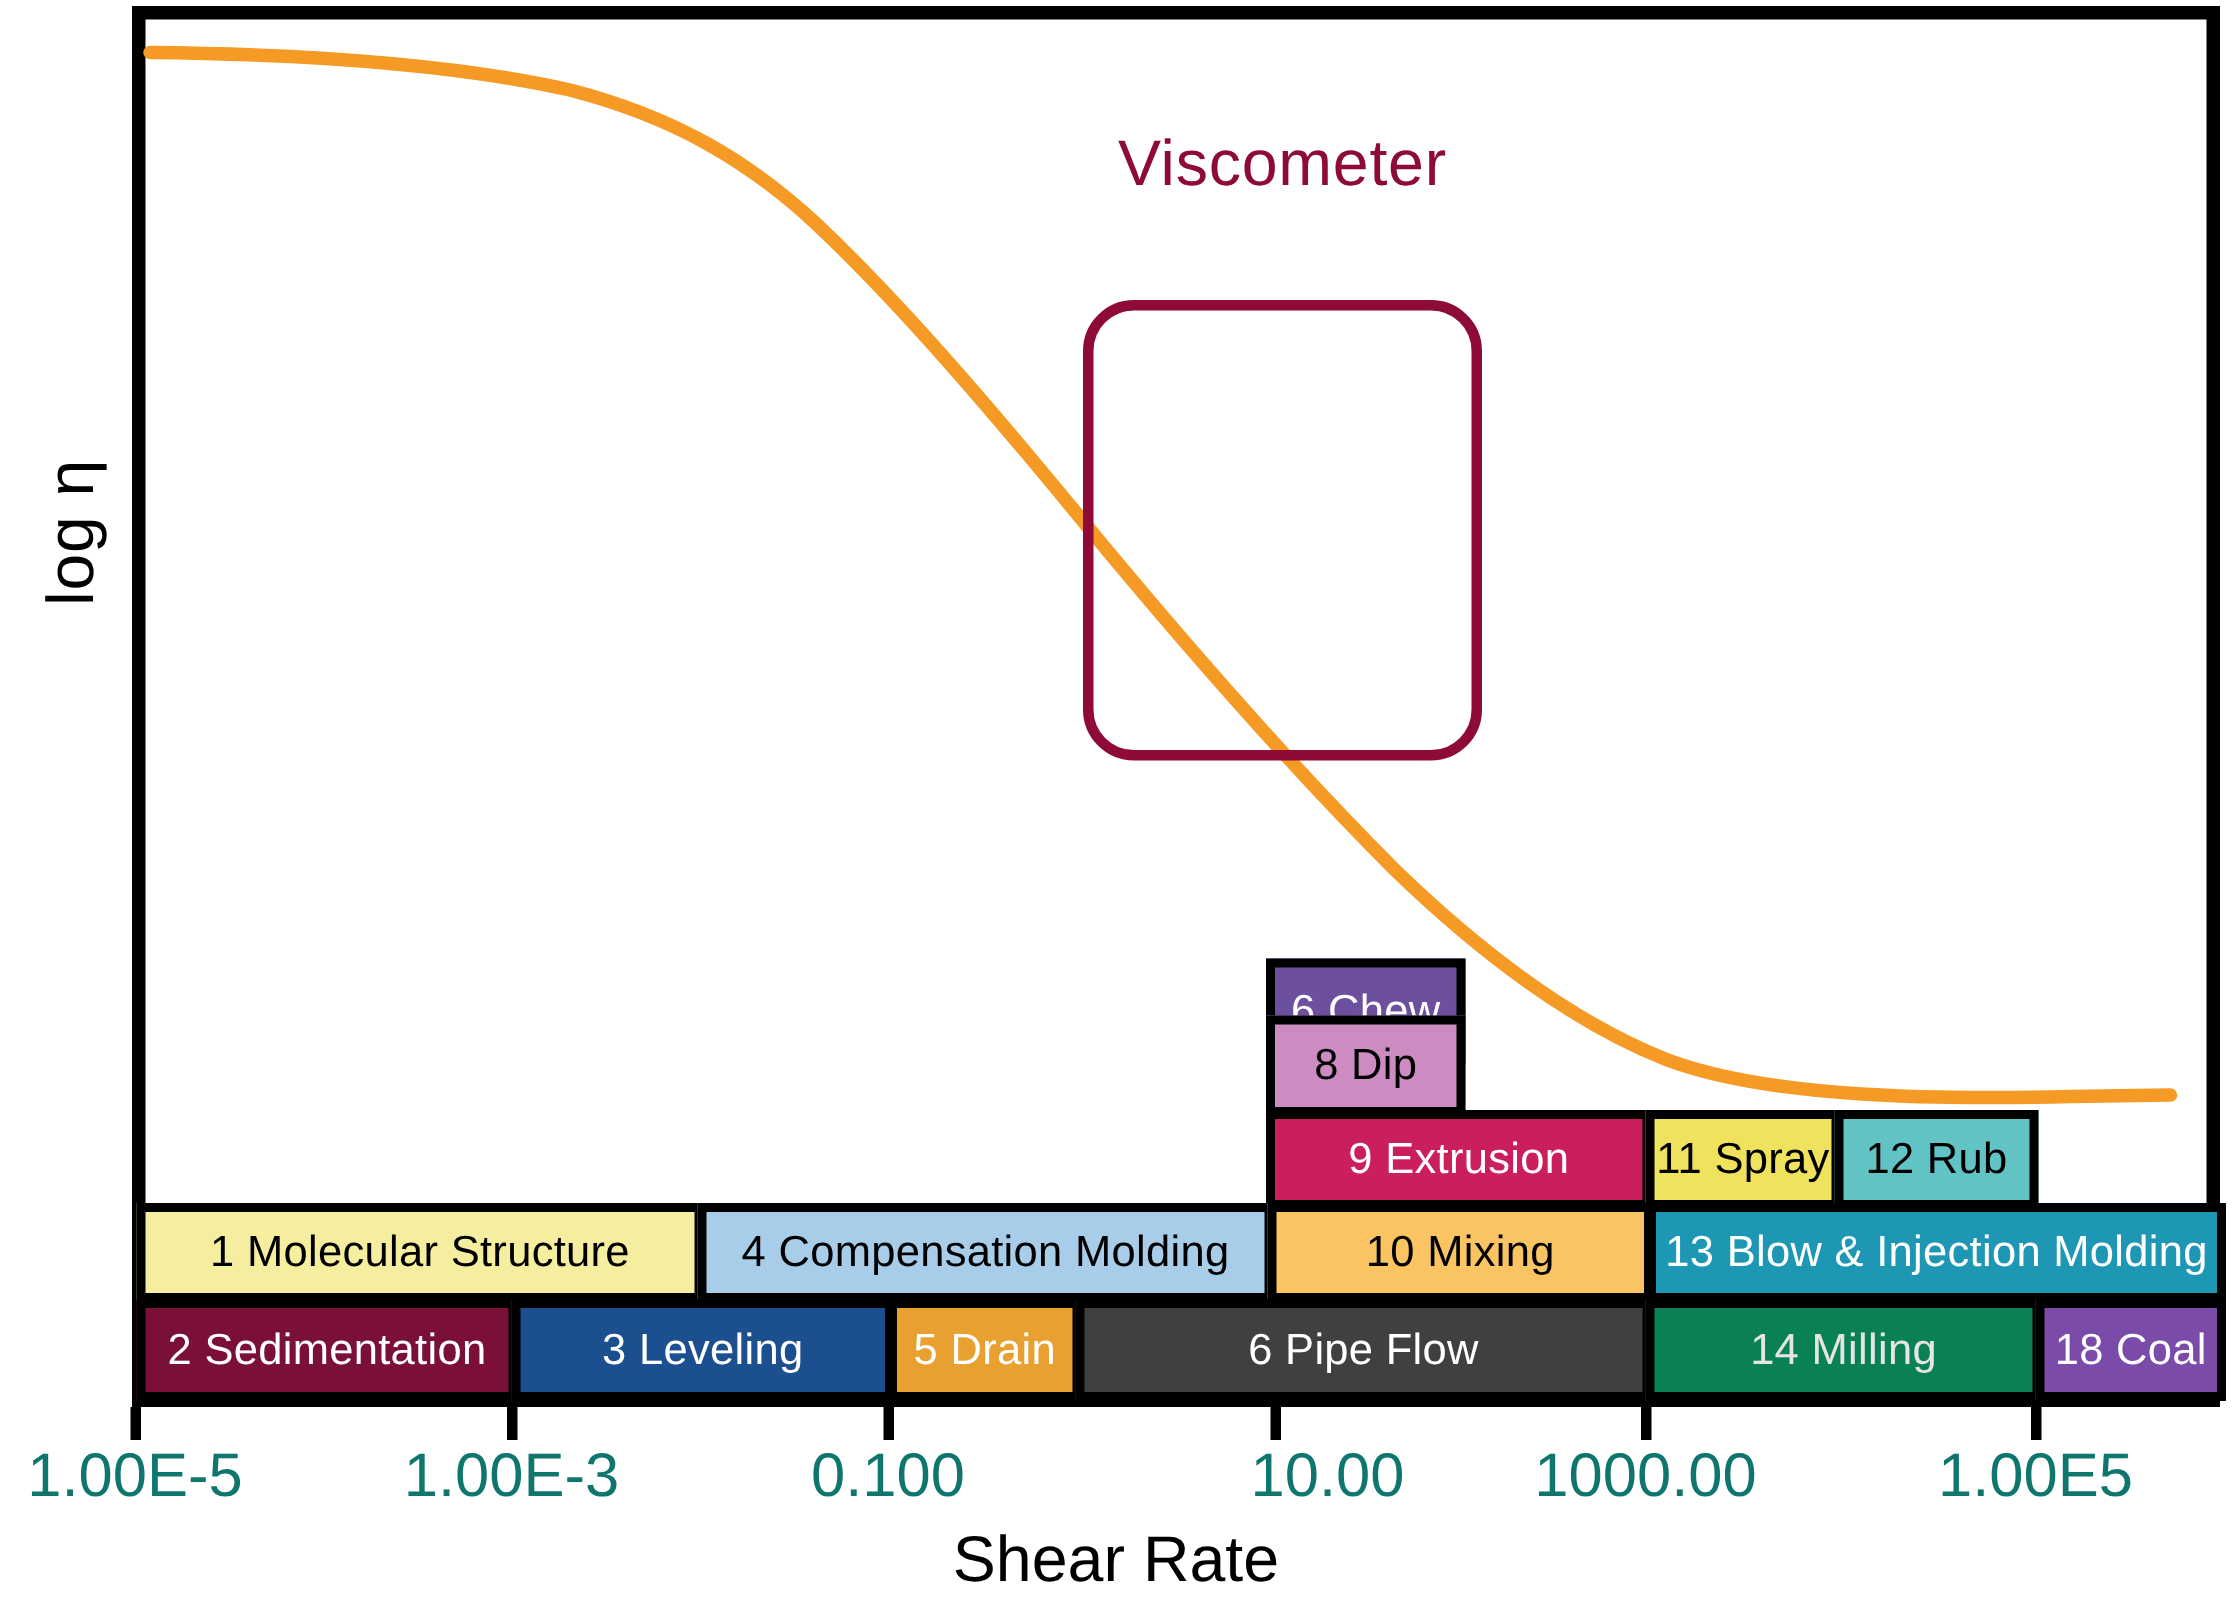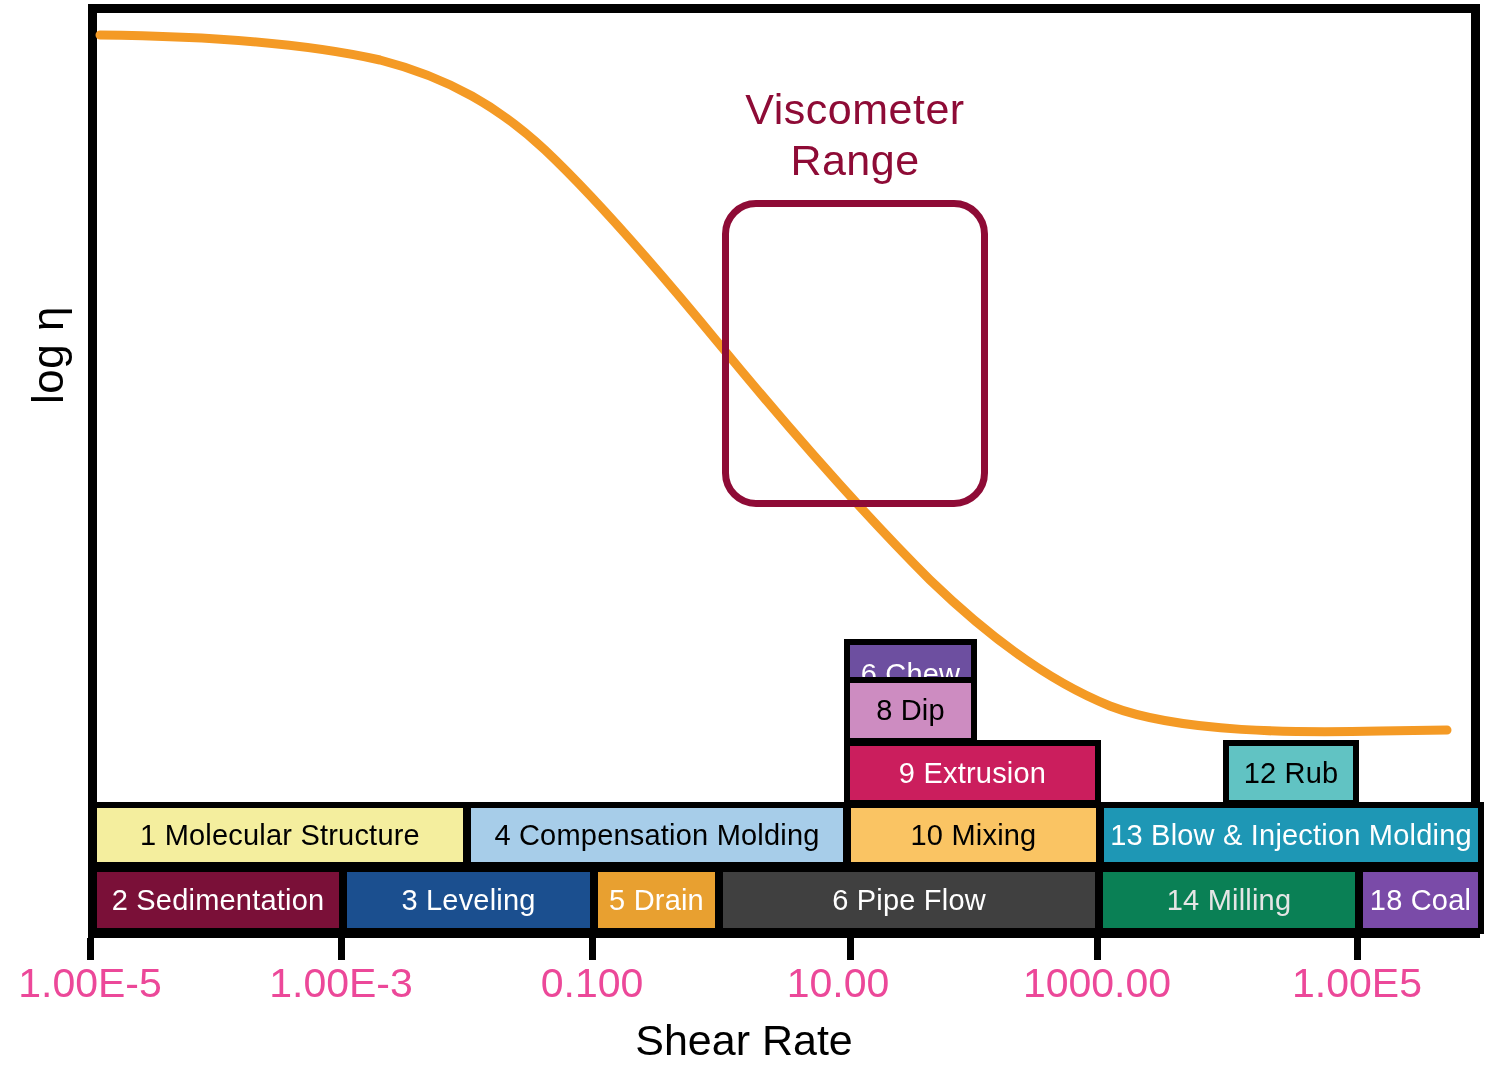--- a/index.html
+++ b/index.html
@@ -93,21 +93,21 @@
     position: absolute;
     width: 7px;
     background: #000000;
     top: 938px;
     height: 22px;
   }
   .tick-label {
     position: absolute;
     top: 960px;
     font-size: 41px;
-    color: #ec4899;
+    color: #0f766e;
     text-align: center;
     transform: translateX(-50%);
     white-space: nowrap;
   }
   #x-axis-title {
     position: absolute;
     top: 1016px;
     left: 0;
     width: 1488px;
     text-align: center;
@@ -130,27 +130,27 @@
          C 450,78 500,108 545,150
          C 600,202 660,272 720,345
          C 790,430 860,510 930,580
          C 990,638 1050,682 1110,706
          C 1180,733 1300,733 1380,731
          L 1447,730" fill="none" stroke="#F49A25" stroke-width="9" stroke-linecap="round" stroke-linejoin="round"></path>
   </svg>
 
   <div id="viscometer-label">
     <div>Viscometer</div>
-    <div>Range</div>
   </div>
   <div id="viscometer-box"></div>
 
   <div class="bar" style="left: 844px; top: 611px; width: 133px; height: 70px; background: rgb(109, 79, 160); color: rgb(255, 255, 255); margin-top: 28px;">6 Chew</div>
   <div class="bar" style="left: 844px; top: 677px; width: 133px; height: 67px; background: rgb(205, 140, 193); color: rgb(0, 0, 0);">8 Dip</div>
   <div class="bar" style="left: 844px; top: 740px; width: 257px; height: 66px; background: rgb(203, 30, 93); color: rgb(255, 255, 255);">9 Extrusion</div>
+  <div class="bar" style="left: 1097px; top: 740px; width: 130px; height: 66px; background: rgb(239, 226, 92); color: rgb(0, 0, 0);">11 Spray</div>
   <div class="bar" style="left: 1223px; top: 740px; width: 136px; height: 66px; background: rgb(97, 195, 195); color: rgb(0, 0, 0);">12 Rub</div>
 
   <div class="bar" style="left: 91px; top: 802px; width: 378px; height: 66px; background: rgb(244, 238, 158); color: rgb(0, 0, 0);">1 Molecular Structure</div>
   <div class="bar" style="left: 465px; top: 802px; width: 384px; height: 66px; background: rgb(167, 205, 233); color: rgb(0, 0, 0);">4 Compensation Molding</div>
   <div class="bar" style="left: 845px; top: 802px; width: 257px; height: 66px; background: rgb(250, 196, 99); color: rgb(0, 0, 0);">10 Mixing</div>
   <div class="bar" style="left: 1098px; top: 802px; width: 386px; height: 66px; background: rgb(30, 151, 181); color: rgb(255, 255, 255);">13 Blow &amp; Injection Molding</div>
 
   <div class="bar" style="left: 91px; top: 866px; width: 254px; height: 68px; background: rgb(122, 16, 56); color: rgb(255, 255, 255);">2 Sedimentation</div>
   <div class="bar" style="left: 341px; top: 866px; width: 255px; height: 68px; background: rgb(27, 79, 143); color: rgb(255, 255, 255);">3 Leveling</div>
   <div class="bar" style="left: 592px; top: 866px; width: 129px; height: 68px; background: rgb(232, 160, 48); color: rgb(255, 255, 255);">5 Drain</div>
@@ -159,21 +159,21 @@
   <div class="bar" style="left: 1357px; top: 866px; width: 127px; height: 68px; background: rgb(122, 75, 168); color: rgb(255, 255, 255);">18 Coal</div>
 
   <div id="ticks-layer">
       <div class="tick" style="left: 87px;"></div>
       <div class="tick-label" style="left: 90px;">1.00E-5</div>
       <div class="tick" style="left: 338px;"></div>
       <div class="tick-label" style="left: 341px;">1.00E-3</div>
       <div class="tick" style="left: 589px;"></div>
       <div class="tick-label" style="left: 592px;">0.100</div>
       <div class="tick" style="left: 847px;"></div>
-      <div class="tick-label" style="left: 838px; text-align: center;">10.00</div>
+      <div class="tick-label" style="left: 885px; text-align: center;">10.00</div>
       <div class="tick" style="left: 1094px;"></div>
       <div class="tick-label" style="left: 1097px;">1000.00</div>
       <div class="tick" style="left: 1354px;"></div>
       <div class="tick-label" style="left: 1357px;">1.00E5</div>
     </div>
 
   <div id="x-axis-title">Shear Rate</div>
 
 </div>
 

